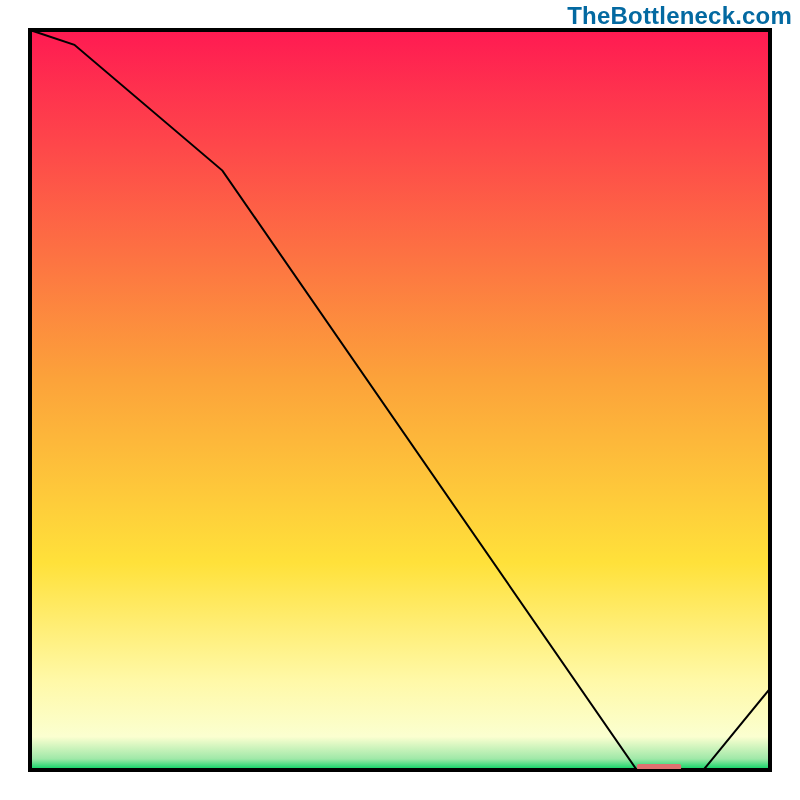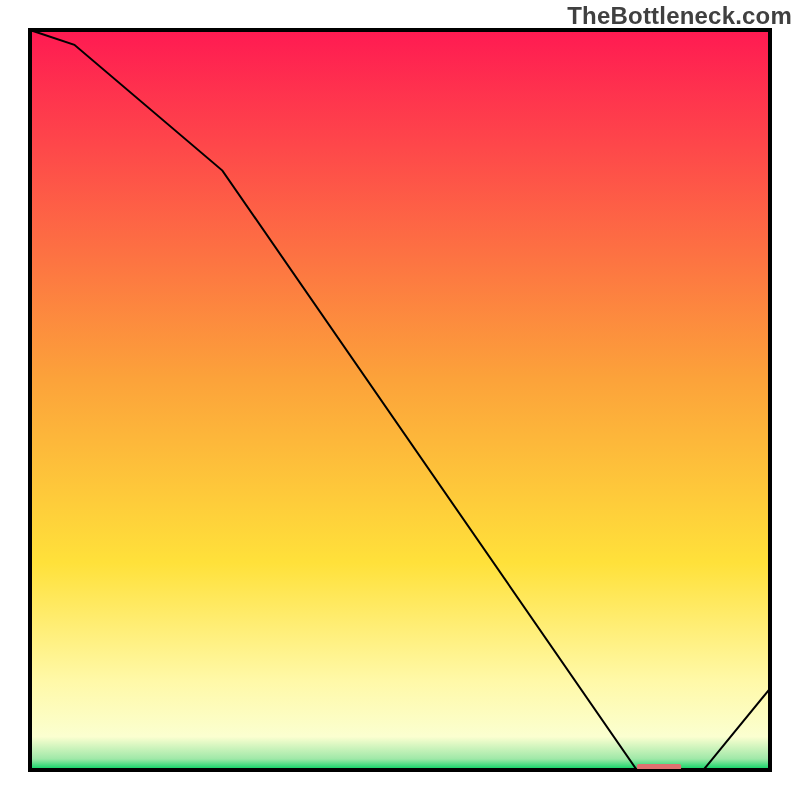--- a/index.html
+++ b/index.html
@@ -14,21 +14,21 @@
     position: relative;
     width: 800px;
     height: 800px;
   }
   .watermark {
     position: absolute;
     top: 2px;
     right: 8px;
     font-size: 24px;
     font-weight: bold;
-    color: #404040;
+    color: #0369a1;
     letter-spacing: 0.2px;
   }
   svg {
     display: block;
   }
 </style>
 </head>
 <body>
 
 <div class="wrap">

